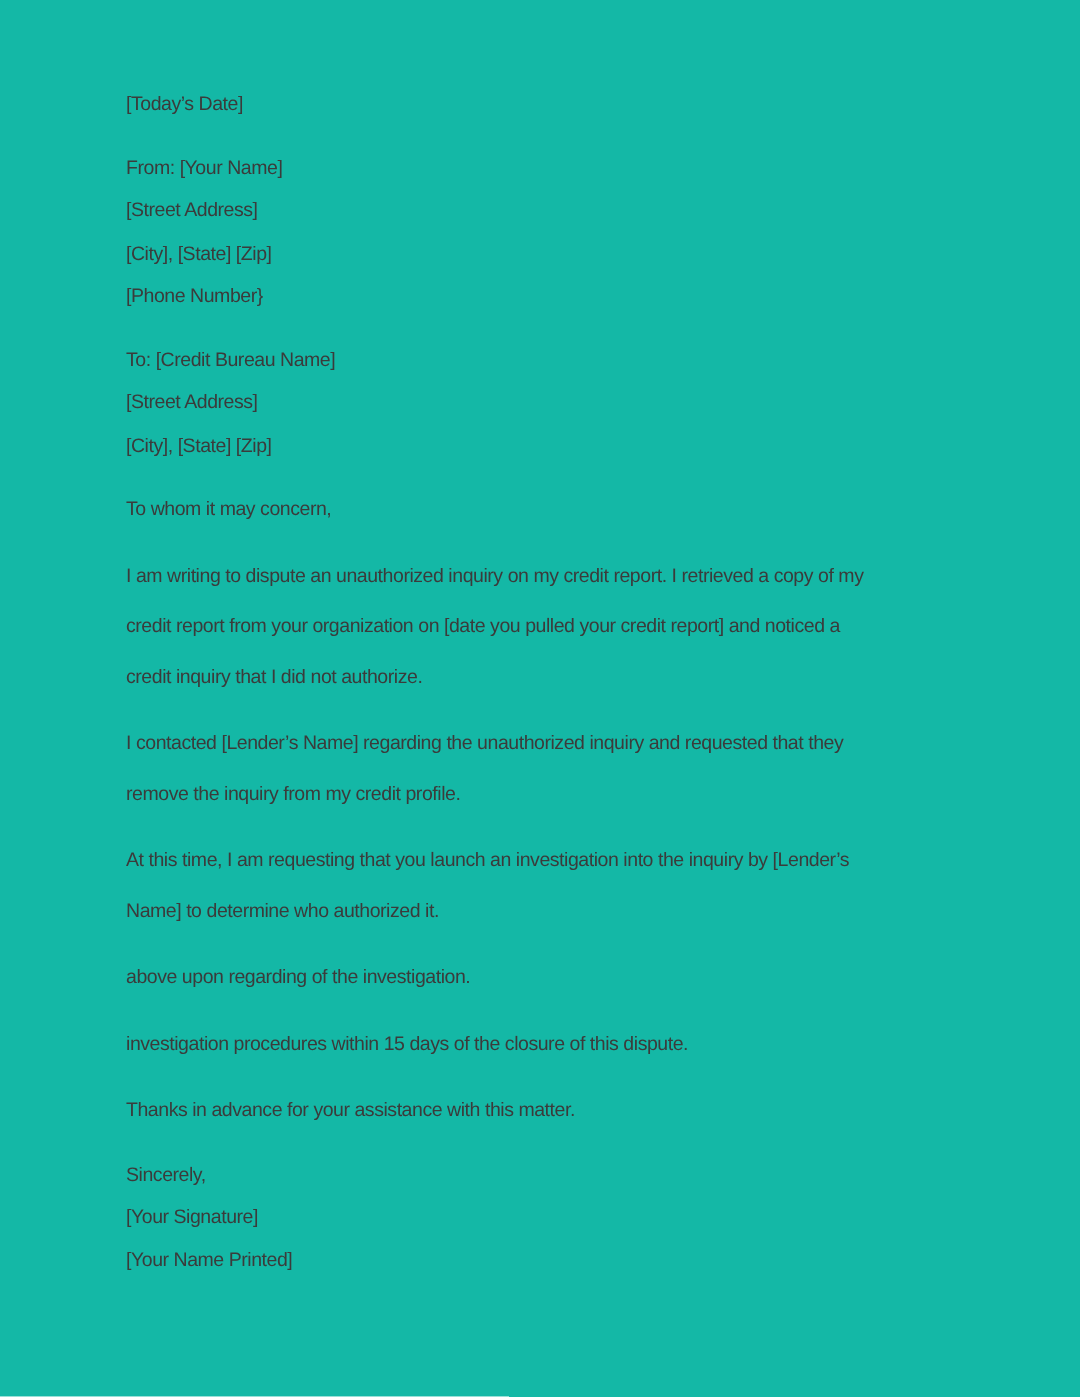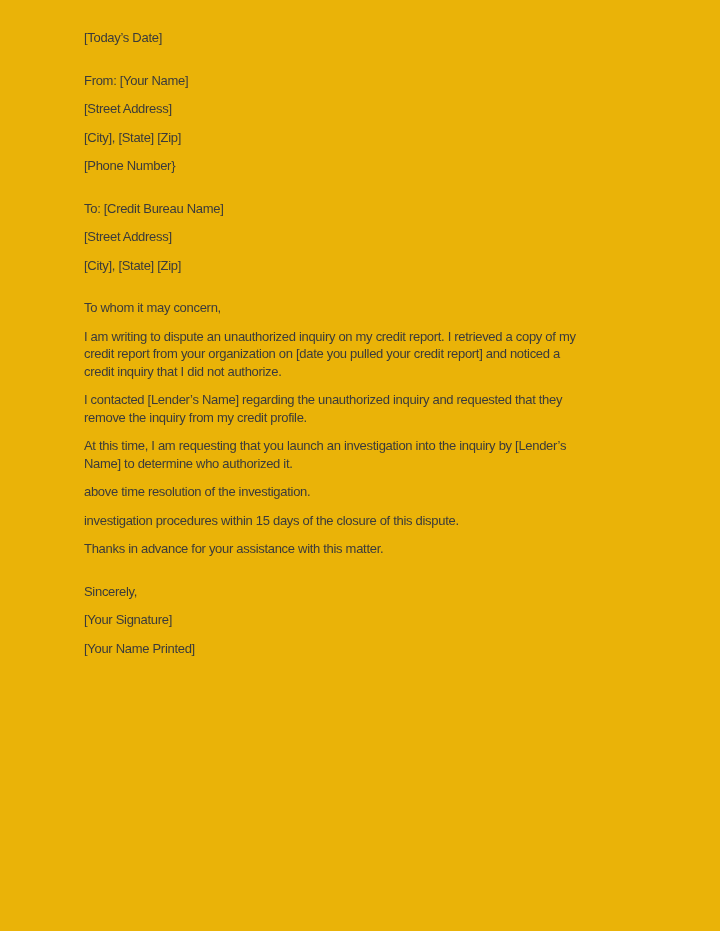--- a/index.html
+++ b/index.html
@@ -4,43 +4,44 @@
 <style>
   html, body {
     margin: 0;
     padding: 0;
     background: #ffffff;
   }
   .page {
     position: relative;
     width: 720px;
     height: 931px;
-    background: #eab308;
+    background: #14b8a6;
     box-sizing: border-box;
-    padding: 29px 60px 0 84px;
+    padding: 60px 60px 0 84px;
     font-family: "Liberation Sans", "DejaVu Sans", sans-serif;
     font-size: 13px;
     letter-spacing: -0.3px;
     color: #3b3b3b;
     display: flex;
     flex-direction: column;
     align-items: flex-start;
     overflow: hidden;
   }
   .ln {
     margin: 0 0 11px 0;
     line-height: 17.5px;
     white-space: nowrap;
   }
   .para {
     margin: 0 0 11px 0;
   }
   .bl {
     line-height: 17.5px;
     white-space: nowrap;
+    margin-top: 16px;
   }
   .sect {
     margin-top: 14px;
     text-align: center;
   }
 </style>
 </head>
 <body>
 
 <div class="page">
@@ -69,21 +70,21 @@
     <div class="bl">I contacted [Lender’s Name] regarding the unauthorized inquiry and requested that they</div>
     <div class="bl">remove the inquiry from my credit profile.</div>
   </div>
 
   <div class="para">
     <div class="bl">At this time, I am requesting that you launch an investigation into the inquiry by [Lender’s</div>
     <div class="bl">Name] to determine who authorized it.</div>
   </div>
 
   <div class="para">
-    <div class="bl">above time resolution of the investigation.</div>
+    <div class="bl">above upon regarding of the investigation.</div>
   </div>
 
   <div class="para">
     <div class="bl">investigation procedures within 15 days of the closure of this dispute.</div>
   </div>
 
   <div class="para">
     <div class="bl">Thanks in advance for your assistance with this matter.</div>
   </div>
 

